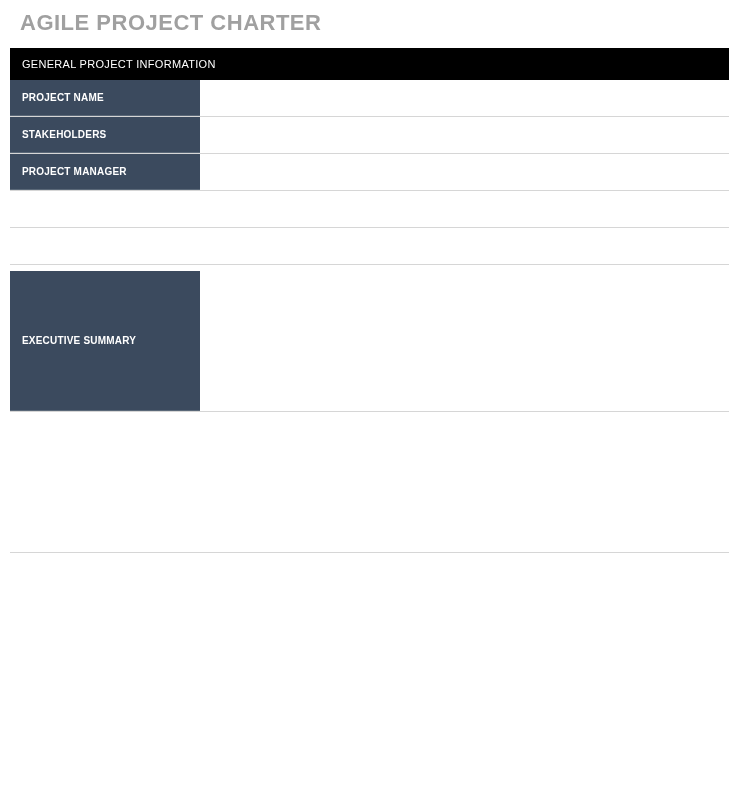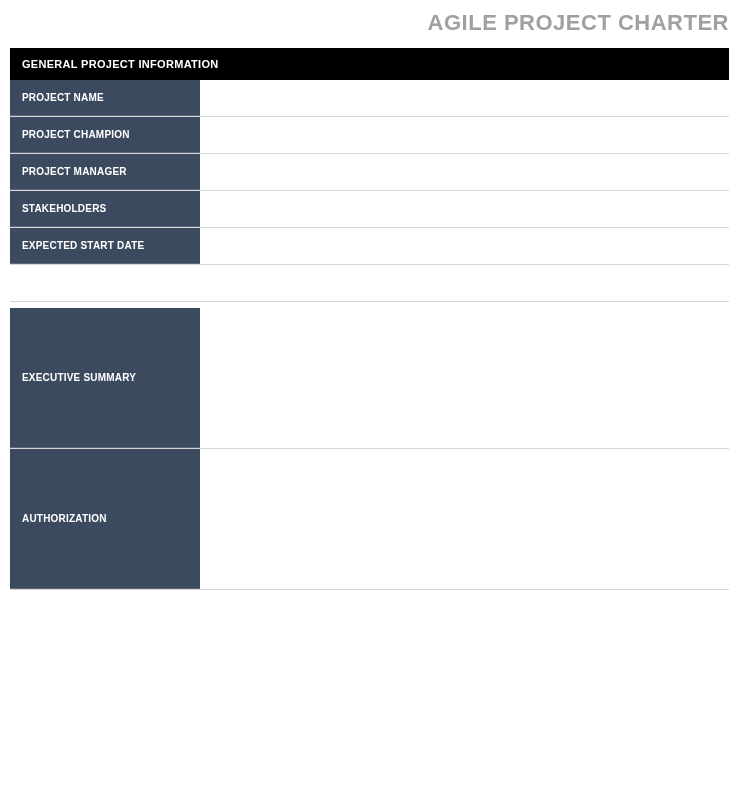--- a/index.html
+++ b/index.html
@@ -12,31 +12,30 @@
       background: #ffffff;
       padding: 10px;
       width: 739px;
     }
     .page-title {
       font-size: 22px;
       font-weight: bold;
       color: #a0a0a0;
       letter-spacing: 0.5px;
       margin-bottom: 12px;
-      margin-left: 16px;
-      text-align: right;
+      margin-left: 10px;
     }
     .section {
       width: 100%;
     }
     .section-header {
       background: #000000;
       color: #ffffff;
       font-size: 11px;
-      font-weight: bold;
+      font-weight: normal;
       padding: 10px 12px;
       letter-spacing: 0.3px;
     }
     .row {
       display: flex;
       border-bottom: 1px solid #d6d6d6;
     }
     .row-label {
       background: #3b4a5e;
       color: #ffffff;
@@ -75,53 +74,47 @@
 <div class="page-title">AGILE PROJECT CHARTER</div>
 
 <div class="section">
   <div class="section-header">GENERAL PROJECT INFORMATION</div>
 
   <div class="row">
     <div class="row-label">PROJECT NAME</div>
     <div class="row-value"></div>
   </div>
 
+
+
   <div class="row">
-    <div class="row-label">PROJECT CHAMPION</div>
+    <div class="row-label">STAKEHOLDERS</div>
     <div class="row-value"></div>
   </div>
-
 
   <div class="row">
     <div class="row-label">PROJECT MANAGER</div>
     <div class="row-value"></div>
   </div>
 
   <div class="row">
-    <div class="row-label">STAKEHOLDERS</div>
-    <div class="row-value"></div>
-  </div>
-
-  <div class="row">
-    <div class="row-label">EXPECTED START DATE</div>
     <div class="row-value"></div>
   </div>
 
   <div class="row">
     <div class="row-value"></div>
   </div>
 </div>
 
 <div class="gap"></div>
 
 <div class="section">
 
   <div class="row tall">
     <div class="row-label">EXECUTIVE SUMMARY</div>
     <div class="row-value"></div>
   </div>
 
   <div class="row tall">
-    <div class="row-label">AUTHORIZATION</div>
     <div class="row-value"></div>
   </div>
 
 </div>
 
 </body></html>

